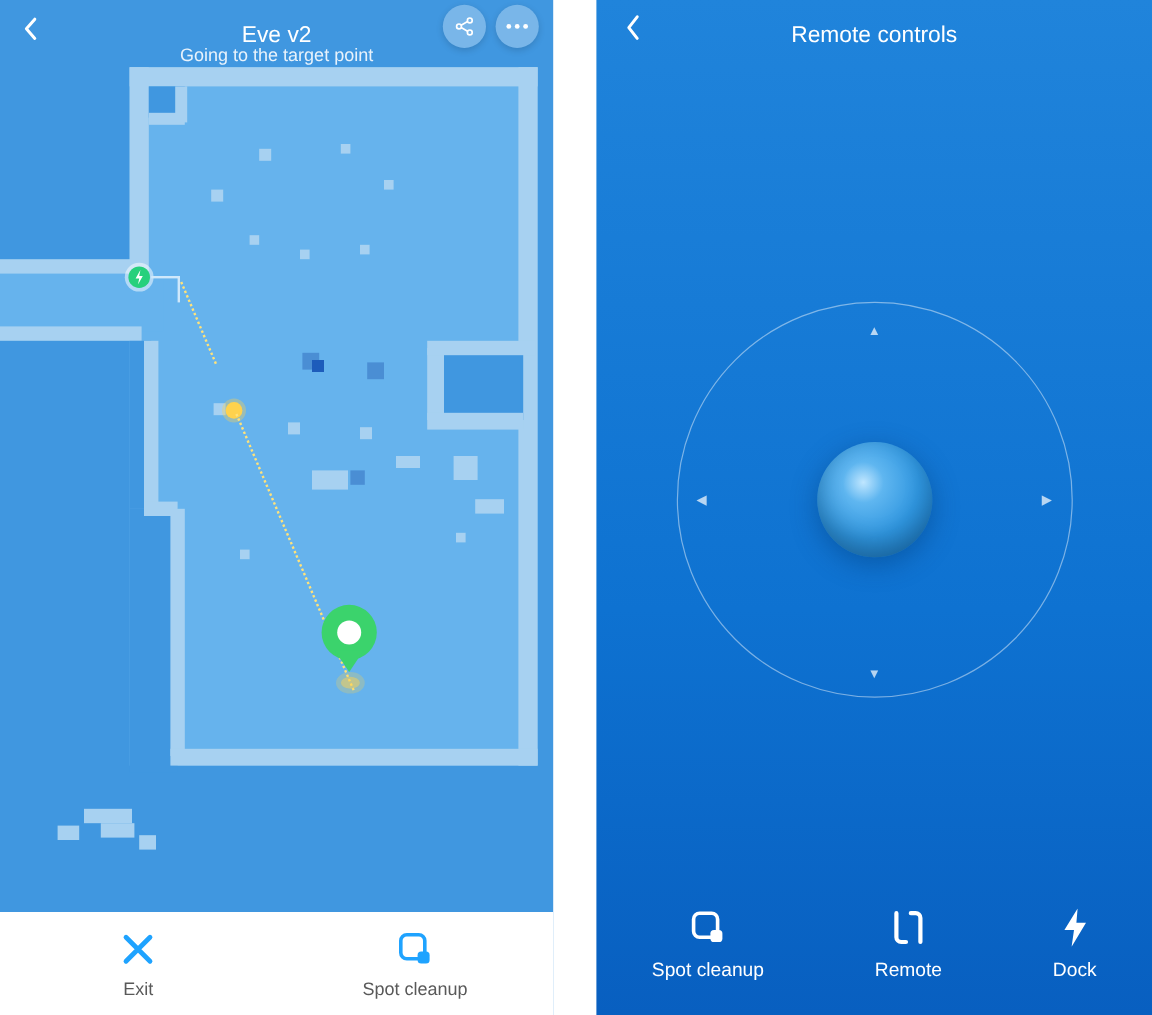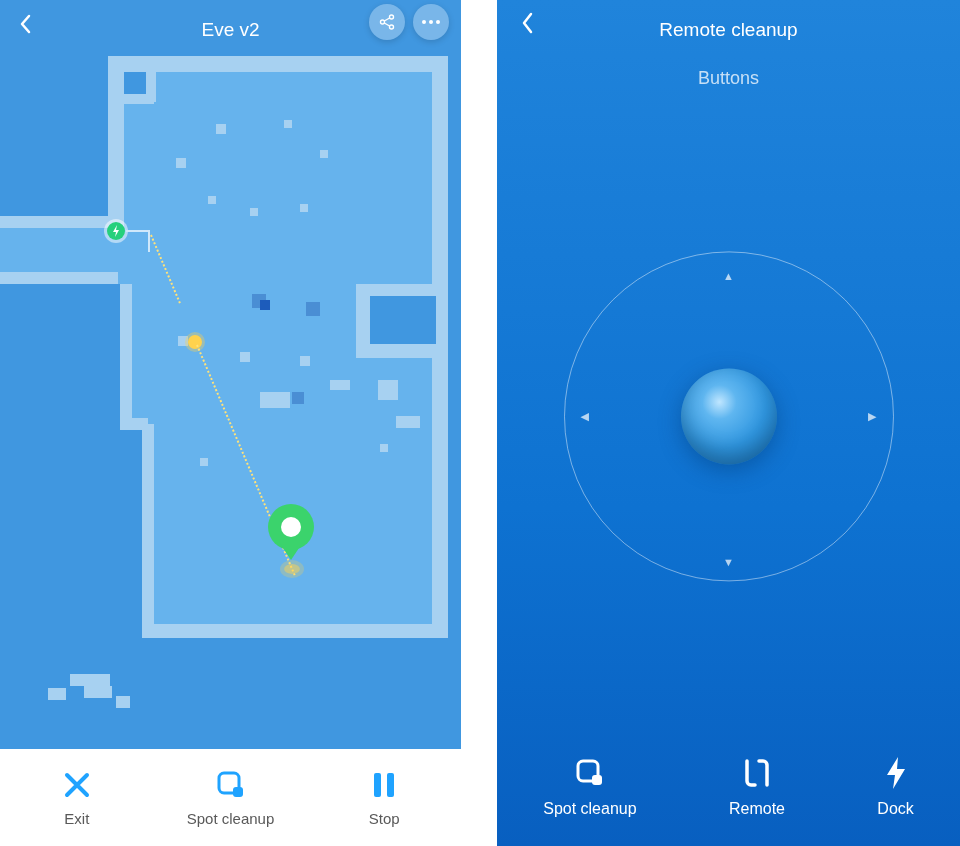--- a/index.html
+++ b/index.html
@@ -42,21 +42,21 @@
     .pin-head { width:46px; height:46px; border-radius:50%; background:#3bd36c; position:relative; }
     .pin-head::after { content:""; position:absolute; left:13px; top:13px; width:20px; height:20px; border-radius:50%; background:#fff; }
     .pin-tail { width:0; height:0; border-left:12px solid transparent; border-right:12px solid transparent; border-top:18px solid #3bd36c; position:absolute; top:38px; left:11px; }
 
     .path { position:absolute; border-top:2px dotted #ffe27a; transform-origin: left center; }
     .legpath { position:absolute; width:24px; height:2px; background:#cfe8fb; }
 
     .debris { position:absolute; height:12px; background:#a7d1f1; }
 
     
-    .bottombar { position:absolute; bottom:0; left:0; right:0; height: 97px; background:#fff; display:flex; }
+    .bottombar { position:absolute; bottom:0; left:0; right:0; height: 86px; background:#fff; display:flex; }
     .bb-item { flex:1; display:flex; flex-direction:column; align-items:center; justify-content:center; gap:8px; cursor:pointer; }
     .bb-item .icon { width:34px; height:34px; display:flex; align-items:center; justify-content:center; color:#1fa3ff; }
     .bb-item span { color:#595959; font-size:15px; }
 
     
     .tabs { position:absolute; top:58px; left:50%; transform:translateX(-50%); display:flex; gap:8px; }
     .tab { padding: 10px 26px; border-radius: 20px; font-size: 18px; color: rgba(255,255,255,0.75); cursor:pointer; }
     .tab.active { background: rgba(255,255,255,0.26); color:#fff; }
 
     .joystick-ring { position:absolute; left:50%; top:50%; transform:translate(-50%,-52%); width: 330px; height: 330px; border: 1px solid rgba(255,255,255,0.45); border-radius: 50%; }
@@ -94,20 +94,21 @@
         </svg>
       </div>
       <div class="circ-btn more-btn">
         <svg width="20" height="6" viewBox="0 0 20 6">
           <circle cx="3" cy="3" r="2" fill="#fff"></circle>
             <circle cx="10" cy="3" r="2" fill="#fff"></circle>
             <circle cx="17" cy="3" r="2" fill="#fff"></circle>
         </svg>
       </div>
     </div>
+    <div class="status-line">Going to the target point</div>
 
     <div class="map-wrap">
       <div class="floor"></div>
 
       <div class="wall" style="left:108px; top:8px; width:340px; height:16px"></div>
       <div class="wall" style="left:432px; top:8px; width:16px; height:582px"></div>
       <div class="wall" style="left:108px; top:8px; width:16px; height:190px"></div>
 
       <div class="dark-bg" style="left:124px; top:24px; width:30px; height:26px"></div>
       <div class="wall" style="left:124px; top:46px; width:30px; height:10px"></div>
@@ -191,44 +192,34 @@
       </div>
       <div class="bb-item">
         <div class="icon">
           <svg width="30" height="30" viewBox="0 0 30 30">
             <rect x="3" y="3" width="20" height="20" rx="5" stroke="#1fa3ff" stroke-width="3" fill="none"></rect>
             <rect x="17" y="17" width="10" height="10" rx="3" fill="#1fa3ff"></rect>
           </svg>
         </div>
         <span>Spot cleanup</span>
       </div>
-      <div class="bb-item">
-        <div class="icon">
-          <svg width="24" height="28" viewBox="0 0 24 28">
-            <rect x="2" y="2" width="7" height="24" rx="2" fill="#1fa3ff"></rect>
-            <rect x="15" y="2" width="7" height="24" rx="2" fill="#1fa3ff"></rect>
-          </svg>
-        </div>
-        <span>Stop</span>
-      </div>
     </div>
   </div>
 
   <div class="pane pane-right">
     <div class="header">
       <div class="back-btn big">
         <svg width="14" height="22" viewBox="0 0 14 22">
             <path d="M10 2 L3 11 L10 20" stroke="#fff" stroke-width="2.5" fill="none" stroke-linecap="round" stroke-linejoin="round"></path>
           </svg>
       </div>
-      <span>Remote cleanup</span>
+      <span>Remote controls</span>
     </div>
 
     <div class="tabs">
-      <div class="tab">Buttons</div>
     </div>
 
     <div class="joystick-ring">
       <div class="dir up">▲</div>
       <div class="dir down">▼</div>
       <div class="dir left">◀</div>
       <div class="dir right">▶</div>
       <div class="joystick-knob"></div>
     </div>
 

